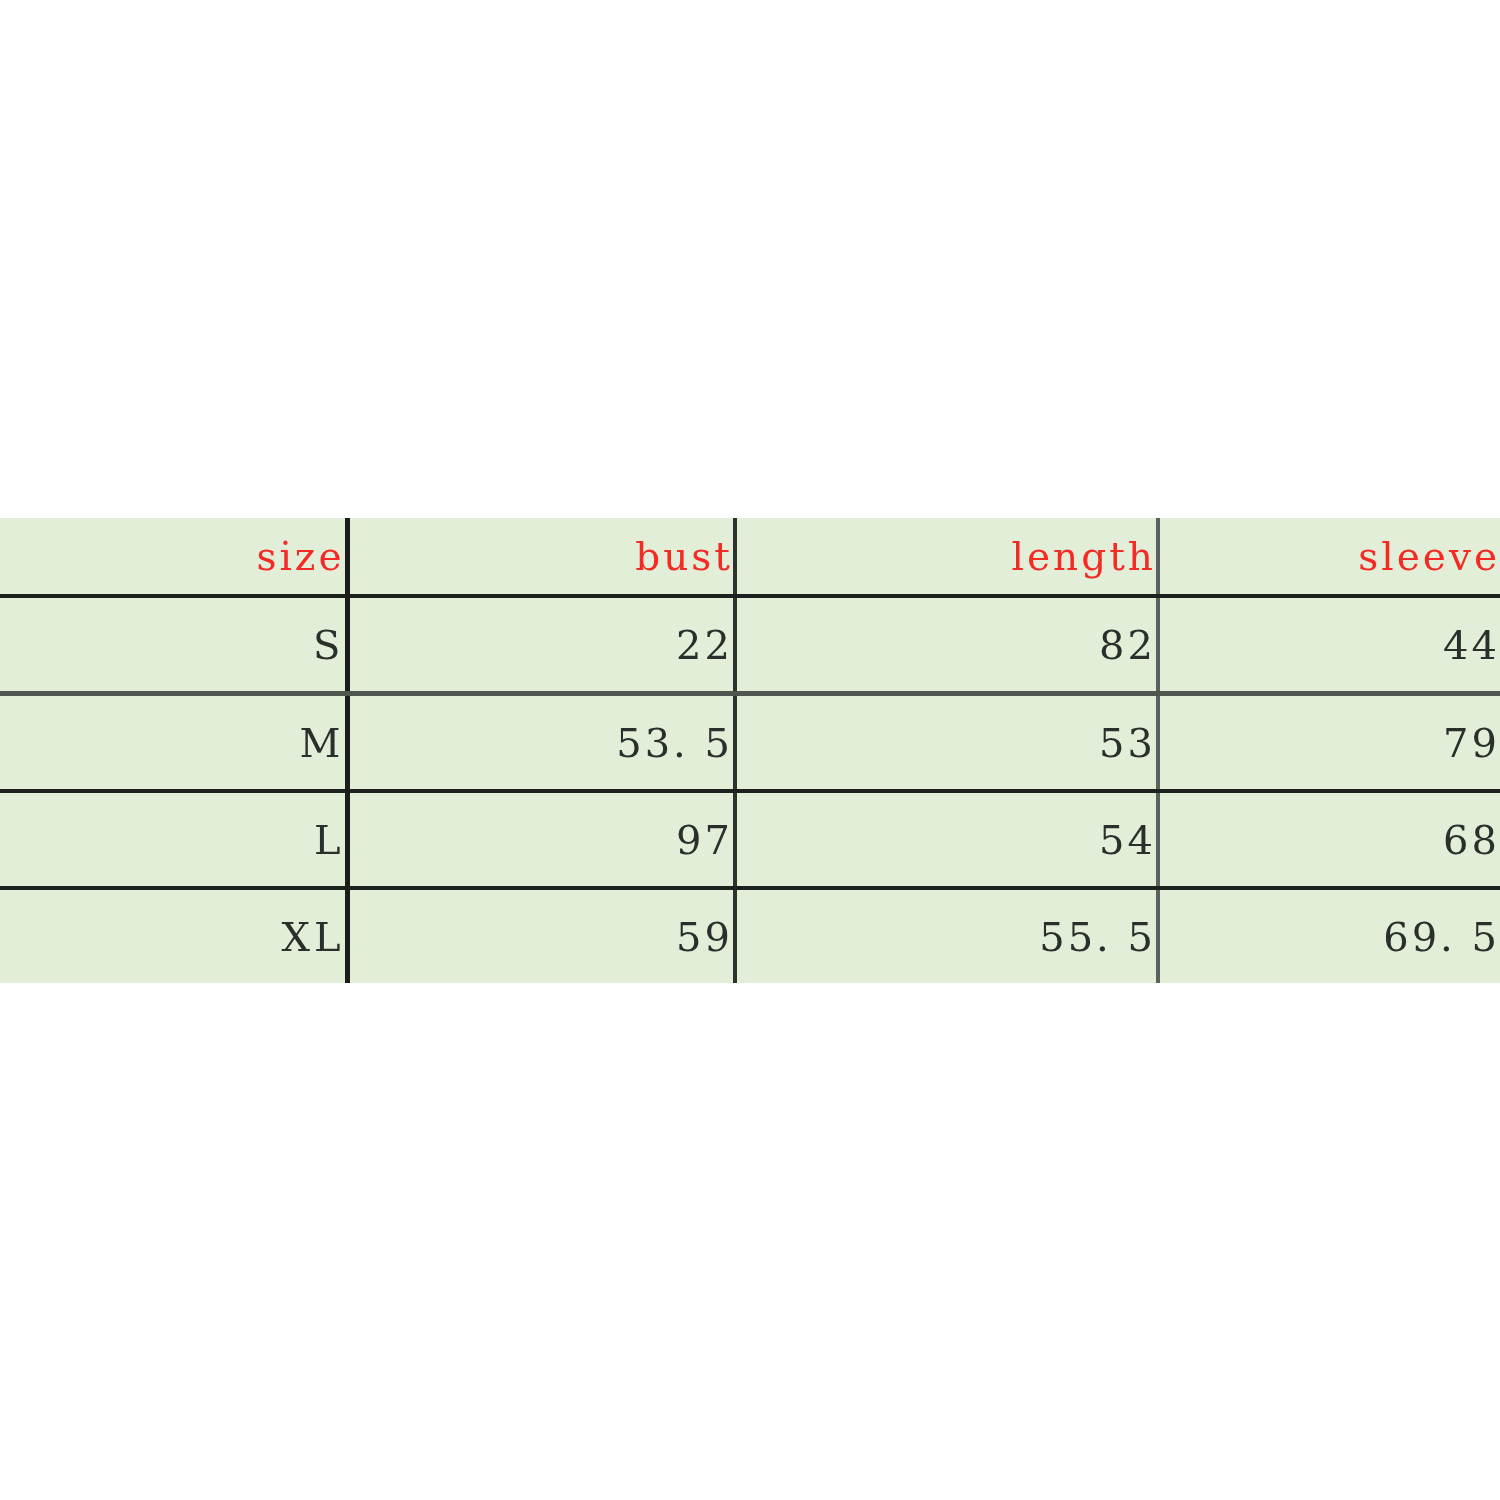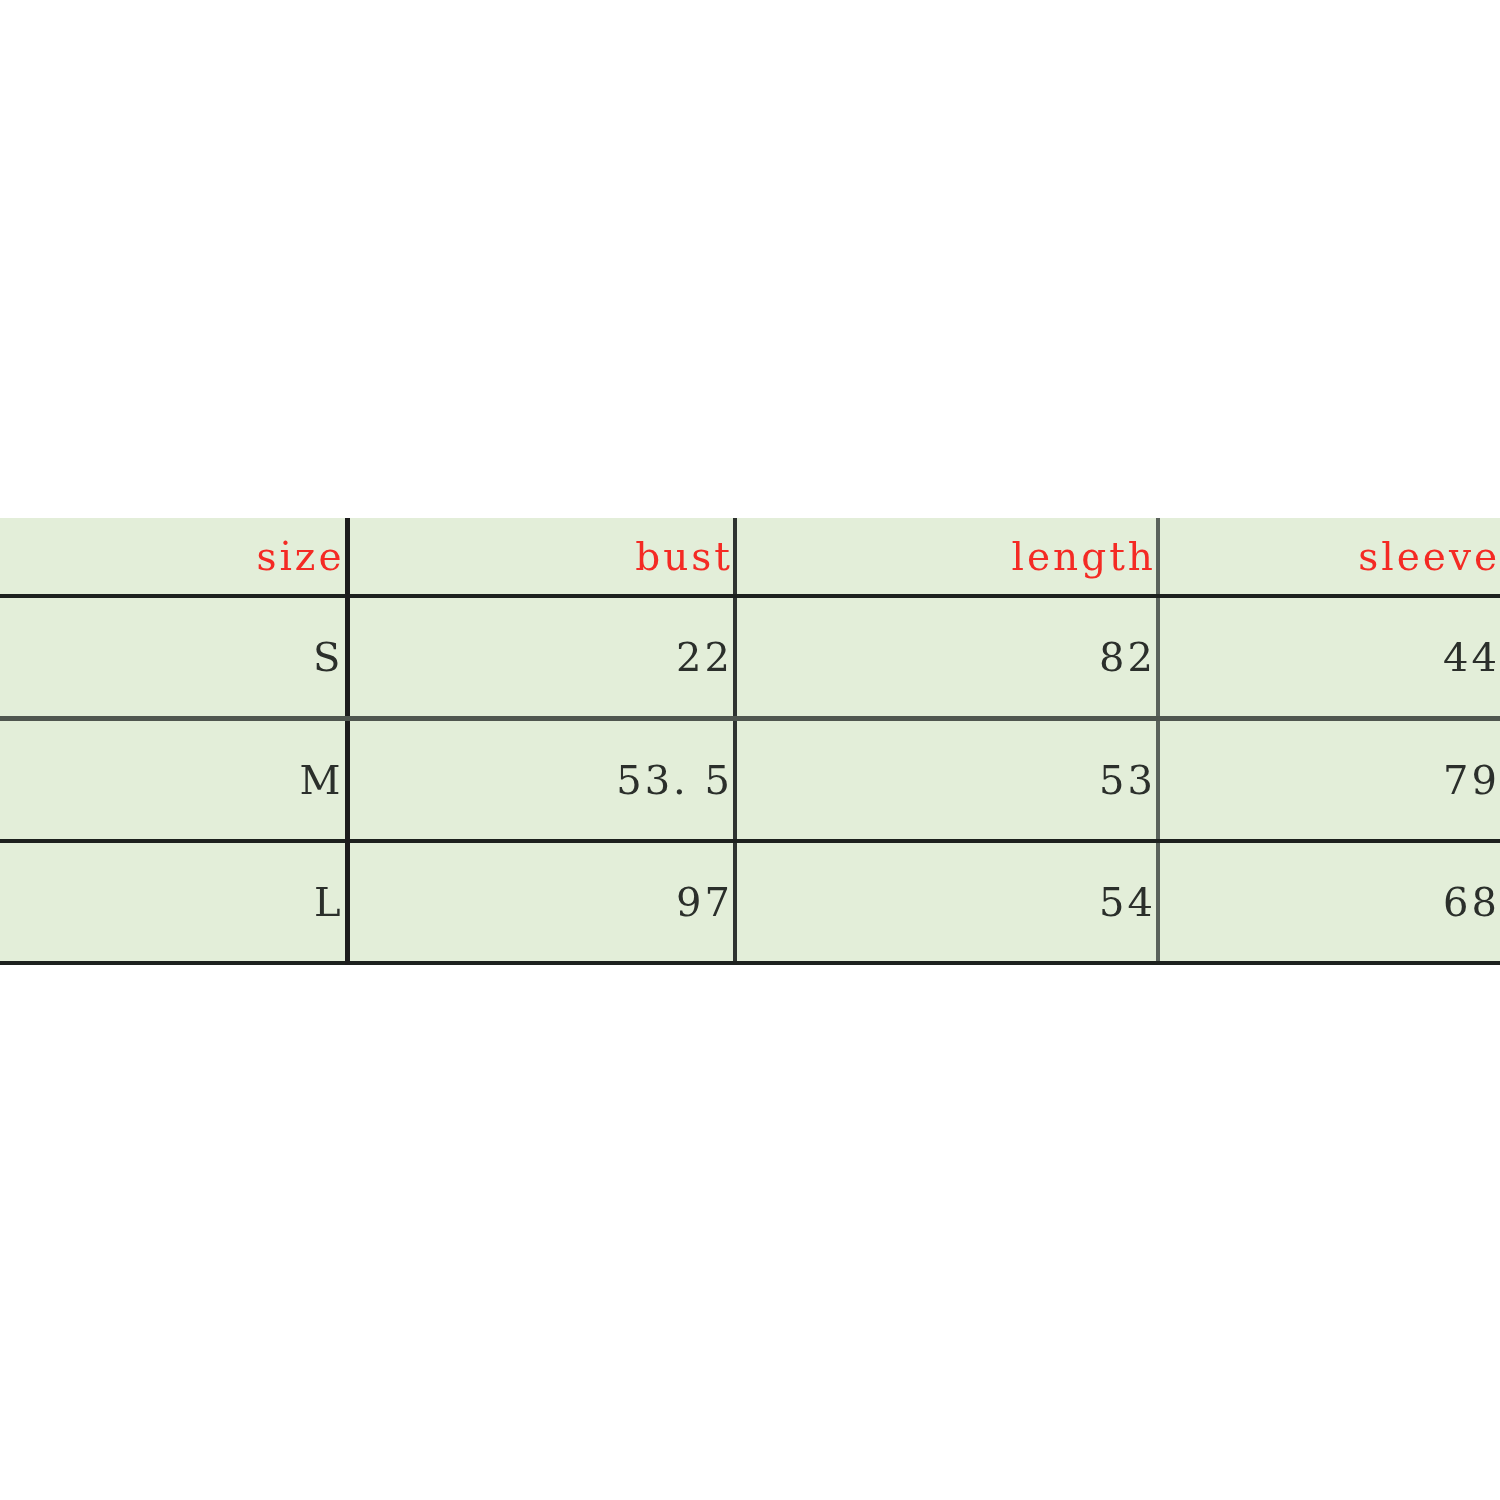--- a/index.html
+++ b/index.html
@@ -128,15 +128,21 @@
         <td class="sep-mid">53. 5</td>
         <td class="sep-soft">53</td>
         <td>79</td>
       </tr>
       <tr class="rule-dark">
         <td class="sep-strong cell-size">L</td>
         <td class="sep-mid">97</td>
         <td class="sep-soft">54</td>
         <td>68</td>
       </tr>
+      <tr class="rule-none">
+        <td class="sep-strong cell-size">XL</td>
+        <td class="sep-mid">59</td>
+        <td class="sep-soft">55. 5</td>
+        <td>69. 5</td>
+      </tr>
     </tbody>
   </table>
 </div>
 
 </body></html>

